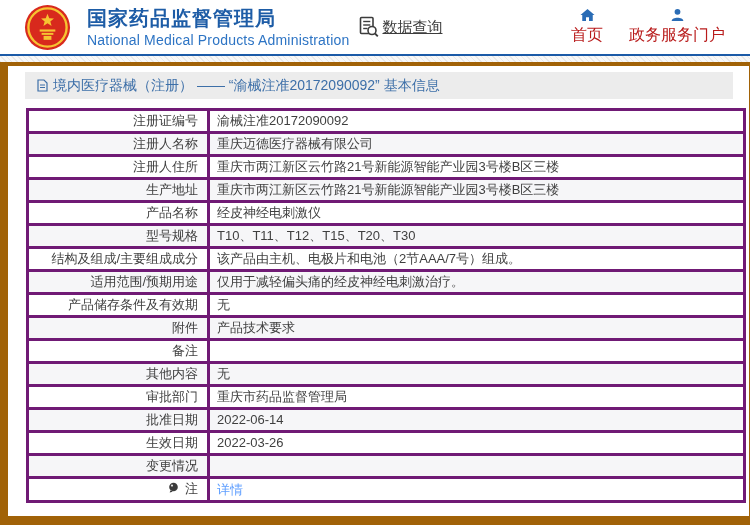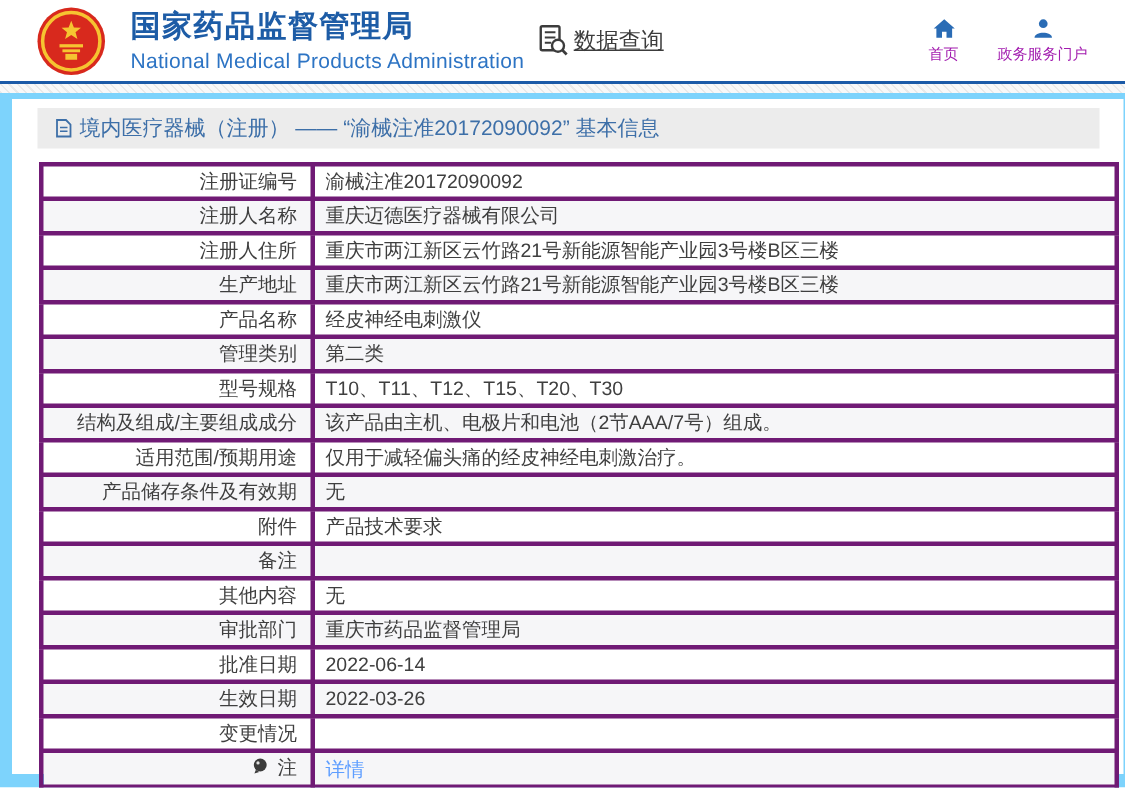--- a/index.html
+++ b/index.html
@@ -18,31 +18,31 @@
   .titles { margin-left: 16px; }
   .site-title { font-size: 20px; font-weight: bold; color: #1d5ca6; letter-spacing: 1px; line-height: 24px; }
   .site-subtitle { font-size: 14px; color: #2d74c4; letter-spacing: 0.2px; margin-top: 2px; text-align: center; }
   .data-query { display: flex; align-items: center; margin-left: 10px; cursor: pointer; }
   .data-query svg { width: 20px; height: 22px; }
   .data-query-label { font-size: 15px; color: #3c3c3c; margin-left: 3px; font-weight: 500; text-decoration: underline; }
   .header-spacer { flex: 1; }
   .nav { display: flex; align-items: center; gap: 26px; padding-right: 10px; }
   .nav-item { display: flex; flex-direction: column; align-items: center; cursor: pointer; text-decoration: none; }
   .nav-item svg { width: 15px; height: 14px; }
-  .nav-label { font-size: 10px; color: #a21caf; margin-top: 3px; white-space: nowrap; }
+  .nav-label { font-size: 16px; color: #b91c1c; margin-top: 3px; white-space: nowrap; }
 
   
   .hatch {
     height: 6px;
     background: repeating-linear-gradient(45deg, #e9e9e9 0 1px, #f8f8f8 1px 4px);
   }
 
   
   .content {
-    height: 463px; background: #7dd3fc;
+    height: 463px; background: #a16207;
     padding: 4px 1px 0 8px;
   }
   .card {
     background: #ffffff; height: 450px;
     padding-top: 6px;
   }
   .title-bar {
     margin: 0 16px 9px 17px; height: 27px;
     background: #ececec;
     display: flex; align-items: center;
@@ -154,24 +154,20 @@
         </tr>
         <tr>
           <td class="cell-label">生产地址</td>
           <td class="cell-value">重庆市两江新区云竹路21号新能源智能产业园3号楼B区三楼</td>
         </tr>
         <tr>
           <td class="cell-label">产品名称</td>
           <td class="cell-value">经皮神经电刺激仪</td>
         </tr>
         <tr>
-          <td class="cell-label">管理类别</td>
-          <td class="cell-value">第二类</td>
-        </tr>
-        <tr>
           <td class="cell-label">型号规格</td>
           <td class="cell-value">T10、T11、T12、T15、T20、T30</td>
         </tr>
         <tr>
           <td class="cell-label">结构及组成/主要组成成分</td>
           <td class="cell-value">该产品由主机、电极片和电池（2节AAA/7号）组成。</td>
         </tr>
         <tr>
           <td class="cell-label">适用范围/预期用途</td>
           <td class="cell-value">仅用于减轻偏头痛的经皮神经电刺激治疗。</td>

